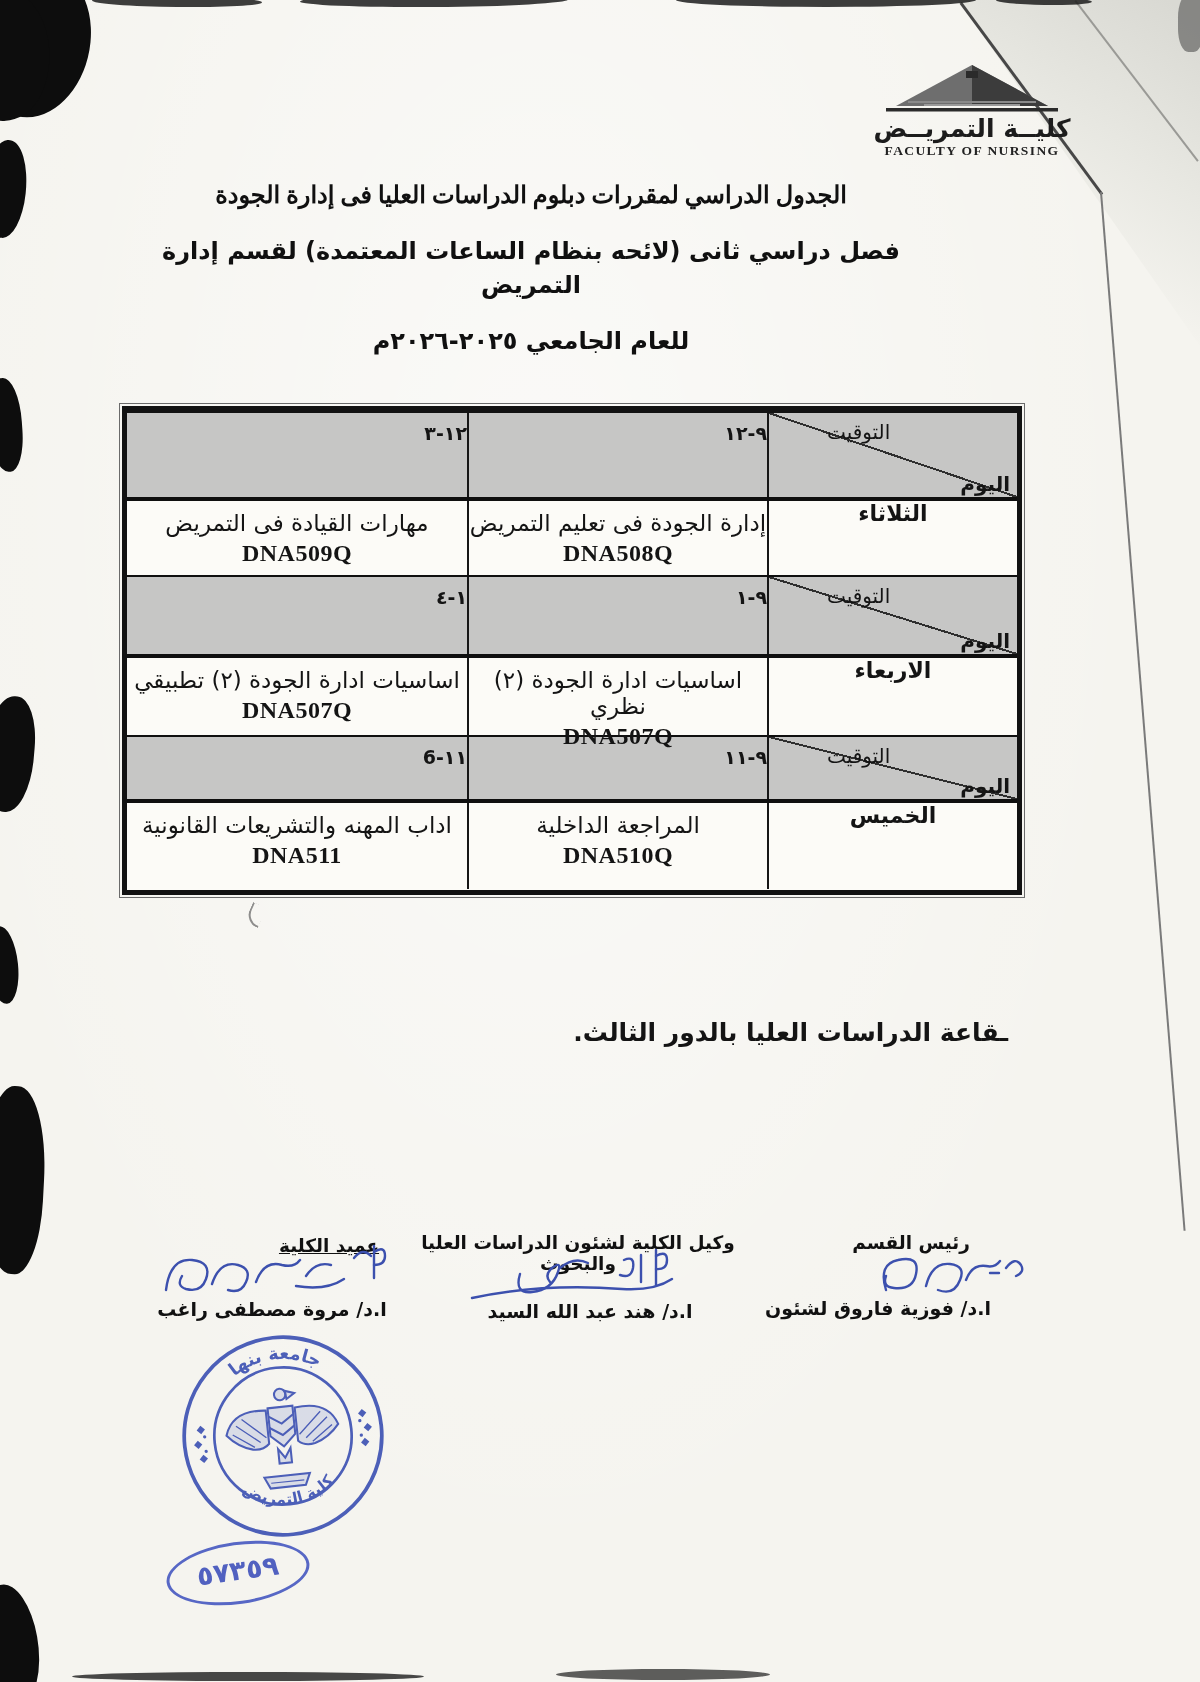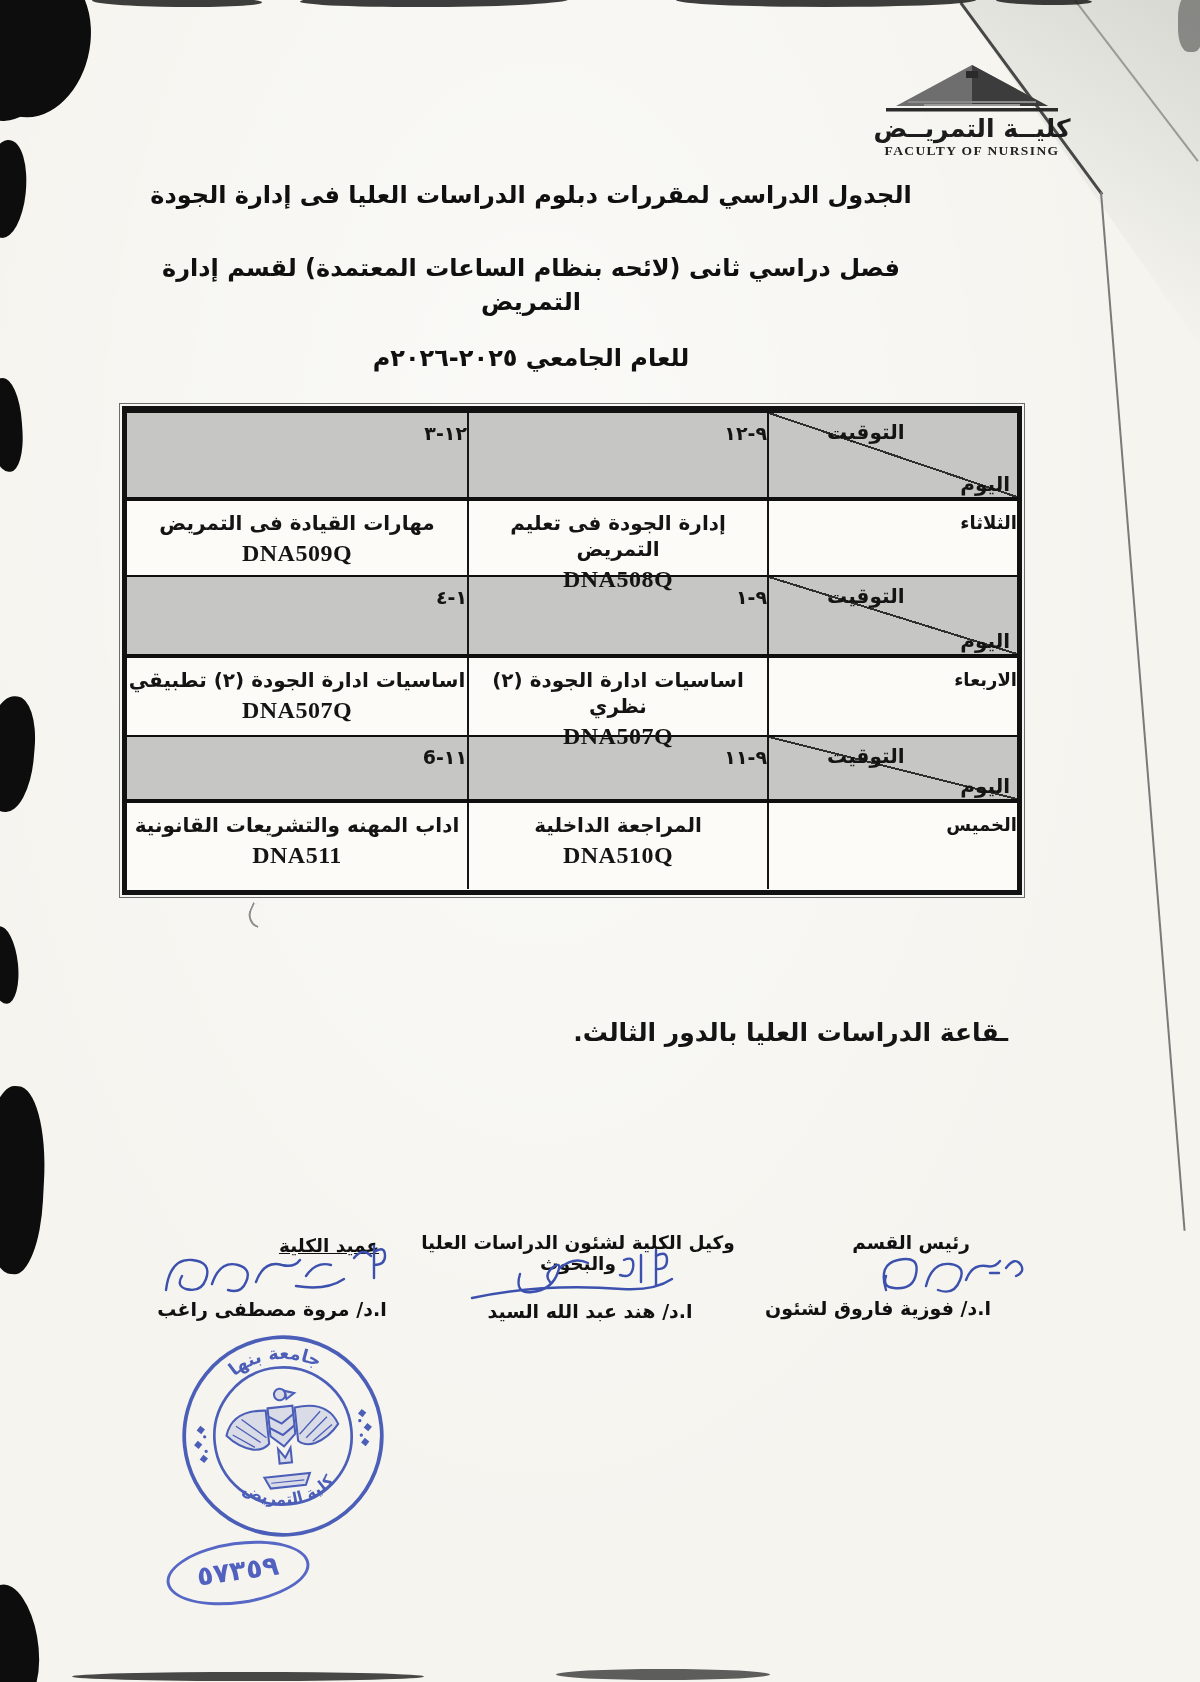--- a/index.html
+++ b/index.html
@@ -39,42 +39,42 @@
   .fold-l3{left:1076px;top:0;width:202px;height:1.6px;transform:rotate(52.6deg);background:#9a9a96;}
   .corner-smudge{position:absolute;left:1178px;top:-6px;width:26px;height:58px;background:#444;border-radius:40%;opacity:.55;}
   
   .logo{position:absolute;left:872px;top:58px;width:200px;text-align:center;}
   .logo-ar{font-weight:bold;font-size:25px;letter-spacing:.5px;color:#1c1c1c;margin-top:-6px;}
   .logo-en{font-family:"Liberation Serif","DejaVu Serif",serif;font-weight:bold;font-size:13.5px;
     letter-spacing:1.4px;color:#222;direction:ltr;margin-top:0;}
   
   .titles{position:absolute;left:128px;top:178px;width:806px;text-align:center;font-weight:bold;color:#101010;}
   .t-line{font-size:24px;line-height:34px;}
-  .t1{margin-bottom:39px;}
+  .t1{margin-bottom:22px;font-family:Liberation Serif, serif;}
   .t2{margin-bottom:22px;}
   
   .tbl{position:absolute;left:122px;top:406px;width:900px;height:489px;box-sizing:border-box;
     border:5px solid #121212;border-top-width:7px;background:#fcfbf7;
     outline:1px solid #6b6b6b;outline-offset:2px;}
   .row{display:grid;direction:rtl;grid-template-columns:250px 300px 1fr;box-sizing:border-box;}
   .row.gray{background:#c6c6c5;border-bottom:4px solid #0f0f0f;}
   .row.white{background:#fcfbf7;border-bottom:2px solid #0f0f0f;}
   .row.last{border-bottom:none;}
   .rh1{height:88px;}.rh2{height:76px;}.rh3{height:81px;}.rh4{height:79px;}.rh5{height:66px;}.rh6{height:86px;}
   .cell{position:relative;box-sizing:border-box;}
   .row > .cell:nth-child(-n+2){border-left:2px solid #161616;}
   .cell.time{padding-top:9px;text-align:right;font-weight:bold;font-size:19px;}
-  .cell.day{padding-top:11px;text-align:right;font-weight:bold;font-size:18px;}
+  .cell.day{text-align:center;font-weight:bold;font-size:22px;}
   .cell.course{padding-top:9px;text-align:center;}
-  .cname{font-weight:bold;font-size:20px;line-height:26px;}
+  .cname{font-weight:normal;font-size:23px;line-height:26px;}
   .ccode{font-family:"Liberation Serif","DejaVu Serif",serif;font-weight:bold;font-size:24px;
     letter-spacing:.5px;direction:ltr;margin-top:4px;}
   .corner .diag{position:absolute;inset:0;
     background:linear-gradient(to top right,transparent calc(50% - 1px),#2e2e2e calc(50% - 1px),#2e2e2e calc(50% + 1px),transparent calc(50% + 1px));}
-  .corner .lbl-time{position:absolute;left:58px;top:7px;font-weight:bold;font-size:20px;}
+  .corner .lbl-time{position:absolute;left:58px;top:7px;font-weight:normal;font-size:20px;}
   .corner .lbl-day{position:absolute;right:7px;bottom:1px;font-weight:bold;font-size:20px;}
   
   .note{position:absolute;left:528px;top:1018px;width:480px;text-align:right;font-weight:bold;font-size:25px;}
   
   .sig-title{position:absolute;font-weight:bold;font-size:18.5px;text-align:center;color:#111;}
   .sig-name{position:absolute;font-weight:bold;font-size:19px;text-align:center;color:#111;}
   .st1{left:846px;top:1232px;width:130px;}
   .st2{left:392px;top:1232px;width:372px;}
   .st3{left:268px;top:1235px;width:122px;text-decoration:underline;}
   .sn1{left:748px;top:1297px;width:260px;}

